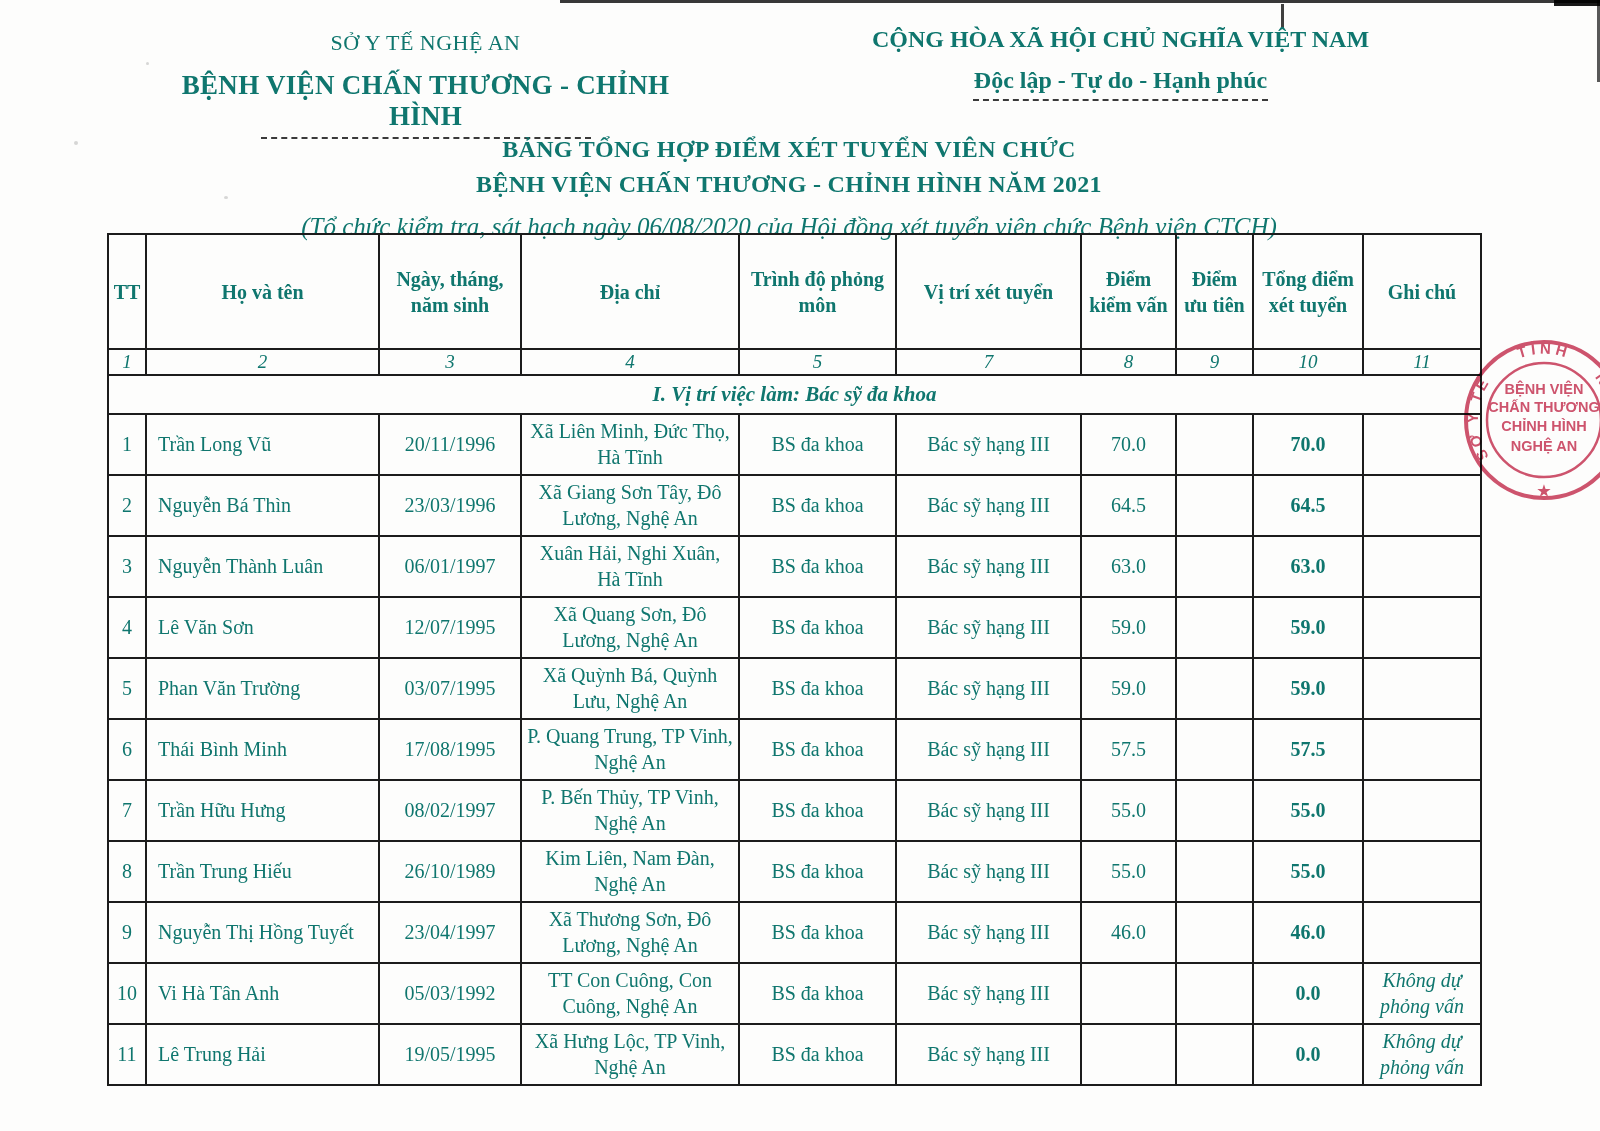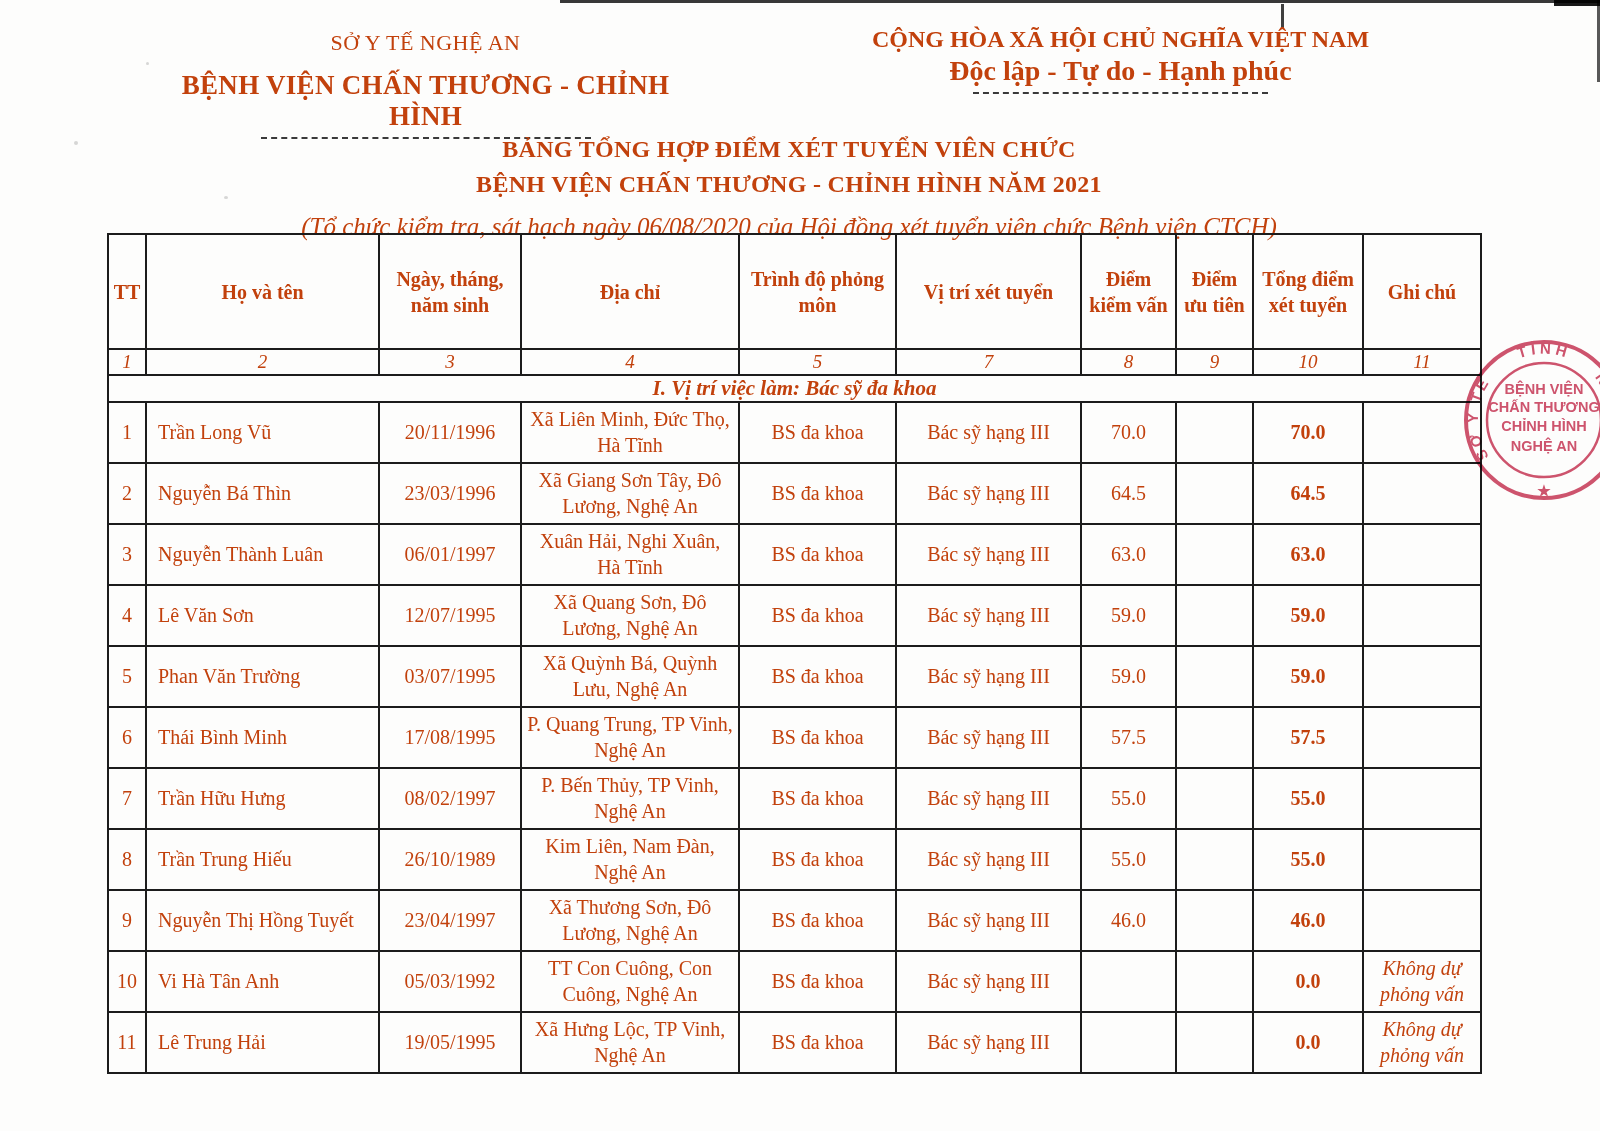--- a/index.html
+++ b/index.html
@@ -1,35 +1,35 @@
 <!DOCTYPE html>
 <html lang="vi"><head>
 <meta charset="utf-8">
 <style>
   html,body{margin:0;padding:0;background:#e8e8e8;}
   .page{
     position:relative;width:1600px;height:1131px;background:#fdfdfc;
-    font-family:"Liberation Serif", serif;color:#c2410c;overflow:hidden;
+    font-family:"Liberation Serif", serif;color:#0f766e;overflow:hidden;
     margin:0 auto;
   }
   
   .artifact{position:absolute;background:#000;}
   .a-top-strip{left:560px;top:0;width:1040px;height:3px;opacity:.78;}
   .a-top-right{right:0;top:0;width:46px;height:6px;opacity:.9;}
   .a-tick{left:1281px;top:4px;width:3px;height:24px;opacity:.75;}
   .a-right-edge{right:0;top:0;width:3px;height:82px;opacity:.65;}
   .speck{position:absolute;background:#9a9a9a;border-radius:50%;opacity:.4;}
 
   
   .head-left{position:absolute;left:168px;top:30px;width:515px;text-align:center;}
   .head-left .l1{font-size:22px;letter-spacing:.5px;}
   .head-left .l2{font-size:27px;font-weight:bold;margin-top:14px;letter-spacing:.3px;}
   .head-right{position:absolute;left:858px;top:26px;width:525px;text-align:center;}
   .head-right .l1{font-size:24px;font-weight:bold;}
-  .head-right .l2{font-size:28px;font-weight:bold;margin-top:2px;}
+  .head-right .l2{font-size:24px;font-weight:bold;margin-top:14px;}
   .rule{border-top:2px dashed #3a3a3a;height:0;margin:5px auto 0;}
   .rule-left{width:330px;}
   .rule-right{width:295px;}
 
   
   .title-block{position:absolute;left:0;top:136px;width:1578px;text-align:center;}
   .title-block .t1,.title-block .t2{font-size:24px;font-weight:bold;letter-spacing:.3px;}
   .title-block .t2{margin-top:8px;}
   .title-block .t3{font-size:25px;font-style:italic;margin-top:15px;}
 
@@ -37,21 +37,21 @@
   table.score{
     position:absolute;left:107px;top:233px;width:1373px;
     border-collapse:collapse;table-layout:fixed;
   }
   table.score td,table.score th{
     border:2px solid #1c1c1c;padding:2px 4px;
     font-size:20px;vertical-align:middle;overflow:hidden;
   }
   tr.hdr th{font-weight:bold;height:109px;line-height:1.3;padding:2px 2px;}
   tr.nums td{font-style:italic;font-size:19px;height:24px;text-align:center;padding:0 2px;}
-  tr.section td{font-weight:bold;font-style:italic;font-size:21px;height:23px;text-align:center;padding:0;}
+  tr.section td{font-weight:bold;font-style:italic;font-size:21px;height:23px;text-align:center;padding:6px;}
   tr.data td{height:55px;text-align:center;line-height:1.28;}
   tr.data td.c-name{text-align:left;padding-left:11px;}
   tr.data td.c-tot{font-weight:bold;}
   tr.data td.c-note{font-style:italic;font-size:20px;}
 
   
   .stamp{position:absolute;left:1444px;top:320px;width:200px;height:200px;
          opacity:.93;mix-blend-mode:multiply;}
   .stamp text{fill:#cc4763;font-family:"Liberation Sans", sans-serif;font-weight:bold;}
 </style>

